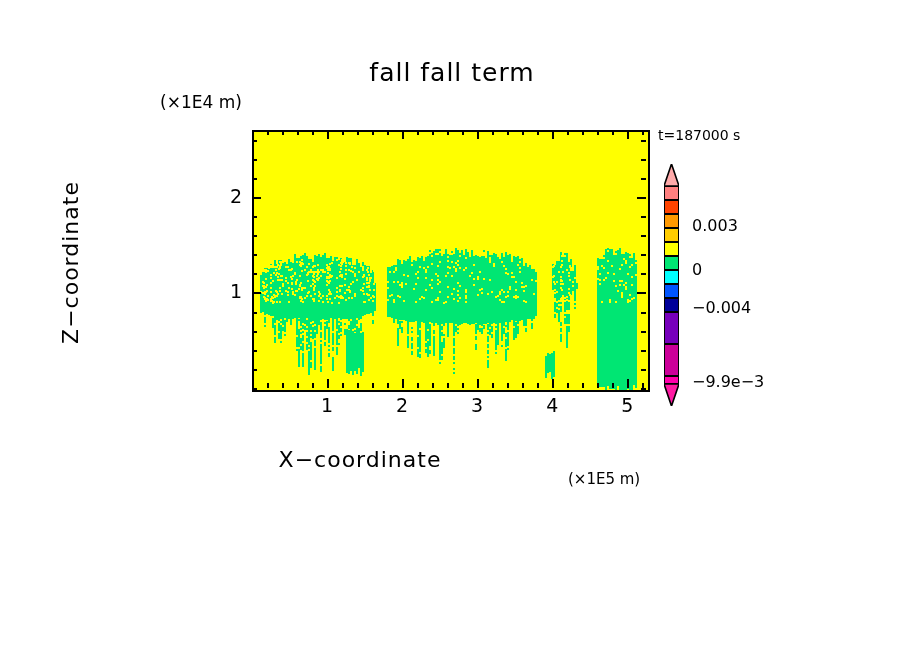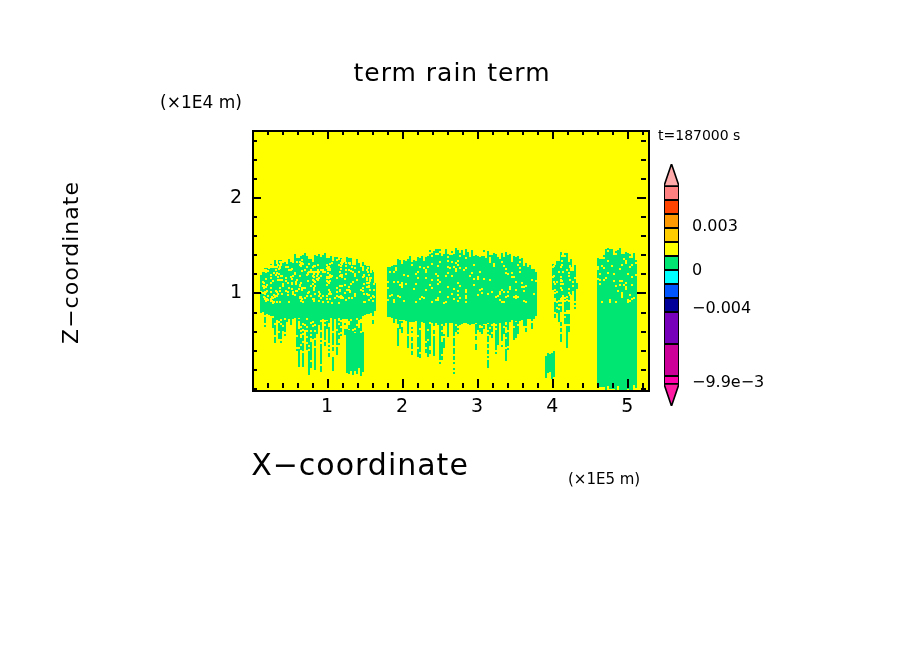--- a/index.html
+++ b/index.html
@@ -15,21 +15,21 @@
   }
 
   
   #yunit{left:160px;top:92px;font-size:17px;}
   #xunit{left:568px;top:423px;font-size:15px;margin-top:47px;}
   #timestamp{left:658px;top:127px;font-size:14px;}
 
   
   #xaxis-title{
     left:0;top:447px;width:720px;text-align:center;
-    font-size:30px;letter-spacing:1px;
+    font-size:22px;letter-spacing:1px;
   }
   #yaxis-title{
     left:-60px;top:250px;width:260px;text-align:center;
     font-size:22px;letter-spacing:1px;
     transform:rotate(-90deg);transform-origin:50% 50%;
   }
 
   
   #plot-frame{
     left:252px;top:130px;width:394px;height:258px;
@@ -57,21 +57,21 @@
   
   #colorbar{left:664px;top:186px;width:29px;height:198px;}
   .cb-band{position:absolute;left:0;width:15px;border:1.5px solid #000;
            box-sizing:border-box;}
   .cb-label{position:absolute;font-size:16px;white-space:nowrap;left:28px;}
   .cb-arrow{position:absolute;left:0;width:15px;}
 </style>
 </head>
 <body>
 
-<div class="abs" id="plot-title">term rain term</div>
+<div class="abs" id="plot-title">fall fall term</div>
 
 <div class="abs" id="yunit">(×1E4 m)</div>
 <div class="abs" id="xunit">(×1E5 m)</div>
 <div class="abs" id="timestamp">t=187000 s</div>
 
 <div class="abs" id="xaxis-title">X−coordinate</div>
 <div class="abs" id="yaxis-title">Z−coordinate</div>
 
 <div class="abs" id="plot-frame">
   <div id="plot-canvas">

